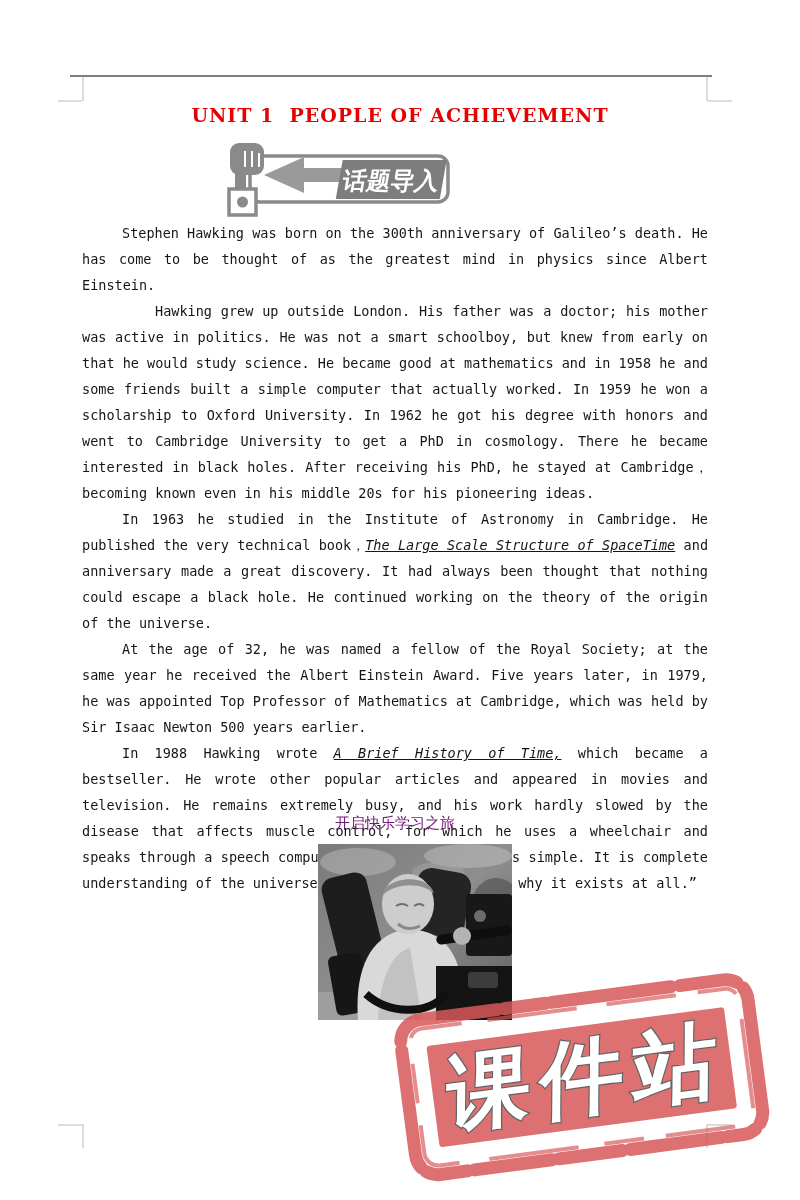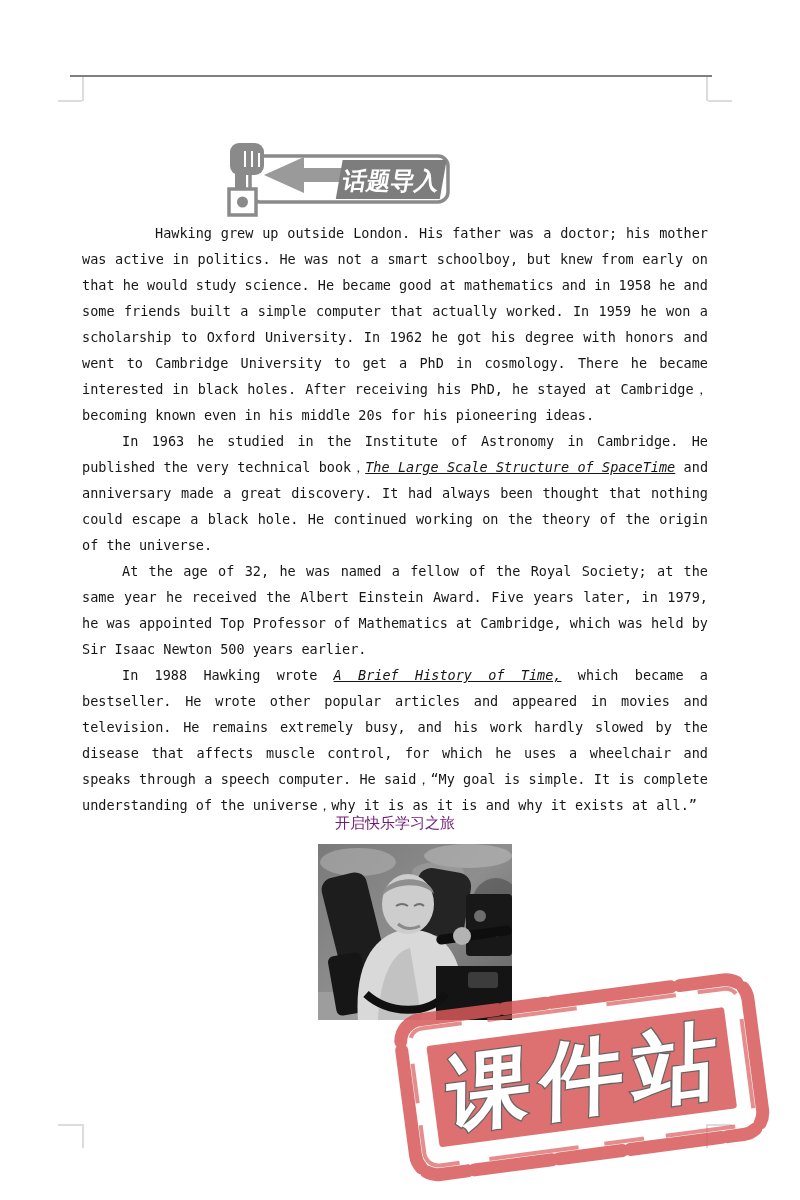--- a/index.html
+++ b/index.html
@@ -51,20 +51,21 @@
   <div class="top-rule"></div>
   <div class="mark" style="left:82px;top:77px;width:2px;height:24px;"></div>
   <div class="mark" style="left:58px;top:100px;width:24px;height:2px;"></div>
   <div class="mark" style="left:706px;top:77px;width:2px;height:24px;"></div>
   <div class="mark" style="left:708px;top:100px;width:24px;height:2px;"></div>
   <div class="mark" style="left:82px;top:1124px;width:2px;height:24px;"></div>
   <div class="mark" style="left:58px;top:1124px;width:24px;height:2px;"></div>
   <div class="mark" style="left:706px;top:1124px;width:2px;height:24px;"></div>
   <div class="mark" style="left:708px;top:1124px;width:24px;height:2px;"></div>
 
+  <div class="title" style="color:#e60000;">UNIT 1  PEOPLE OF ACHIEVEMENT</div>
 
   <div class="badge">
     <svg width="240" height="78" viewBox="0 0 240 78">
 
       <rect x="30" y="15" width="198" height="46" rx="10" fill="#ffffff" stroke="#8a8a8a" stroke-width="3.5"></rect>
 
       <polygon points="44,34 84,16 84,27 134,27 134,41 84,41 84,52" fill="#9a9a9a"></polygon>
 
       <g transform="skewX(-10)">
         <rect x="126" y="19" width="104" height="39" fill="#7d7d7d"></rect>
@@ -77,20 +78,21 @@
         <line x1="25" y1="10" x2="25" y2="26" stroke="#ffffff" stroke-width="2"></line>
         <line x1="32" y1="10" x2="32" y2="26" stroke="#ffffff" stroke-width="2"></line>
         <line x1="39" y1="12" x2="39" y2="26" stroke="#ffffff" stroke-width="2"></line>
         <rect x="9" y="48" width="27" height="26" fill="#ffffff" stroke="#8a8a8a" stroke-width="3.5"></rect>
         <circle cx="22.5" cy="61" r="5.5"></circle>
       </g>
     </svg>
   </div>
 
   <div class="article">
+    <p class="ind1"><span>Stephen Hawking was born on the 300th anniversary of Galileo’s death. He has come to be thought of as the greatest mind in physics since Albert Einstein.</span></p>
     <p class="ind2"><span>Hawking grew up outside London. His father was a doctor; his mother was active in politics. He was not a smart schoolboy, but knew from early on that he would study science. He became good at mathematics and in 1958 he and some friends built a simple computer that actually worked. In 1959 he won a scholarship to Oxford University. In 1962 he got his degree with honors and went to Cambridge University to get a PhD in cosmology. There he became interested in black holes. After receiving his PhD, he stayed at Cambridge，becoming known even in his middle 20s for his pioneering ideas.</span></p>
     <p class="ind1"><span>In 1963 he studied in the Institute of Astronomy in Cambridge. He published the very technical book，</span><i>The Large Scale Structure of SpaceTime</i><span> and anniversary made a great discovery. It had always been thought that nothing could escape a black hole. He continued working on the theory of the origin of the universe.</span></p>
     <p class="ind1"><span>At the age of 32, he was named a fellow of the Royal Society; at the same year he received the Albert Einstein Award. Five years later, in 1979, he was appointed Top Professor of Mathematics at Cambridge, which was held by Sir Isaac Newton 500 years earlier.</span></p>
     <p class="ind1"><span>In 1988 Hawking wrote </span><i>A Brief History of Time,</i><span> which became a bestseller. He wrote other popular articles and appeared in movies and television. He remains extremely busy, and his work hardly slowed by the disease that affects muscle control, for which he uses a wheelchair and speaks through a speech computer. He said，“My goal is simple. It is complete understanding of the universe，why it is as it is and why it exists at all.”</span></p>
   </div>
 
   <div class="caption">开启快乐学习之旅</div>
 
   <div class="photo">
     <svg width="194" height="176" viewBox="0 0 194 176">

